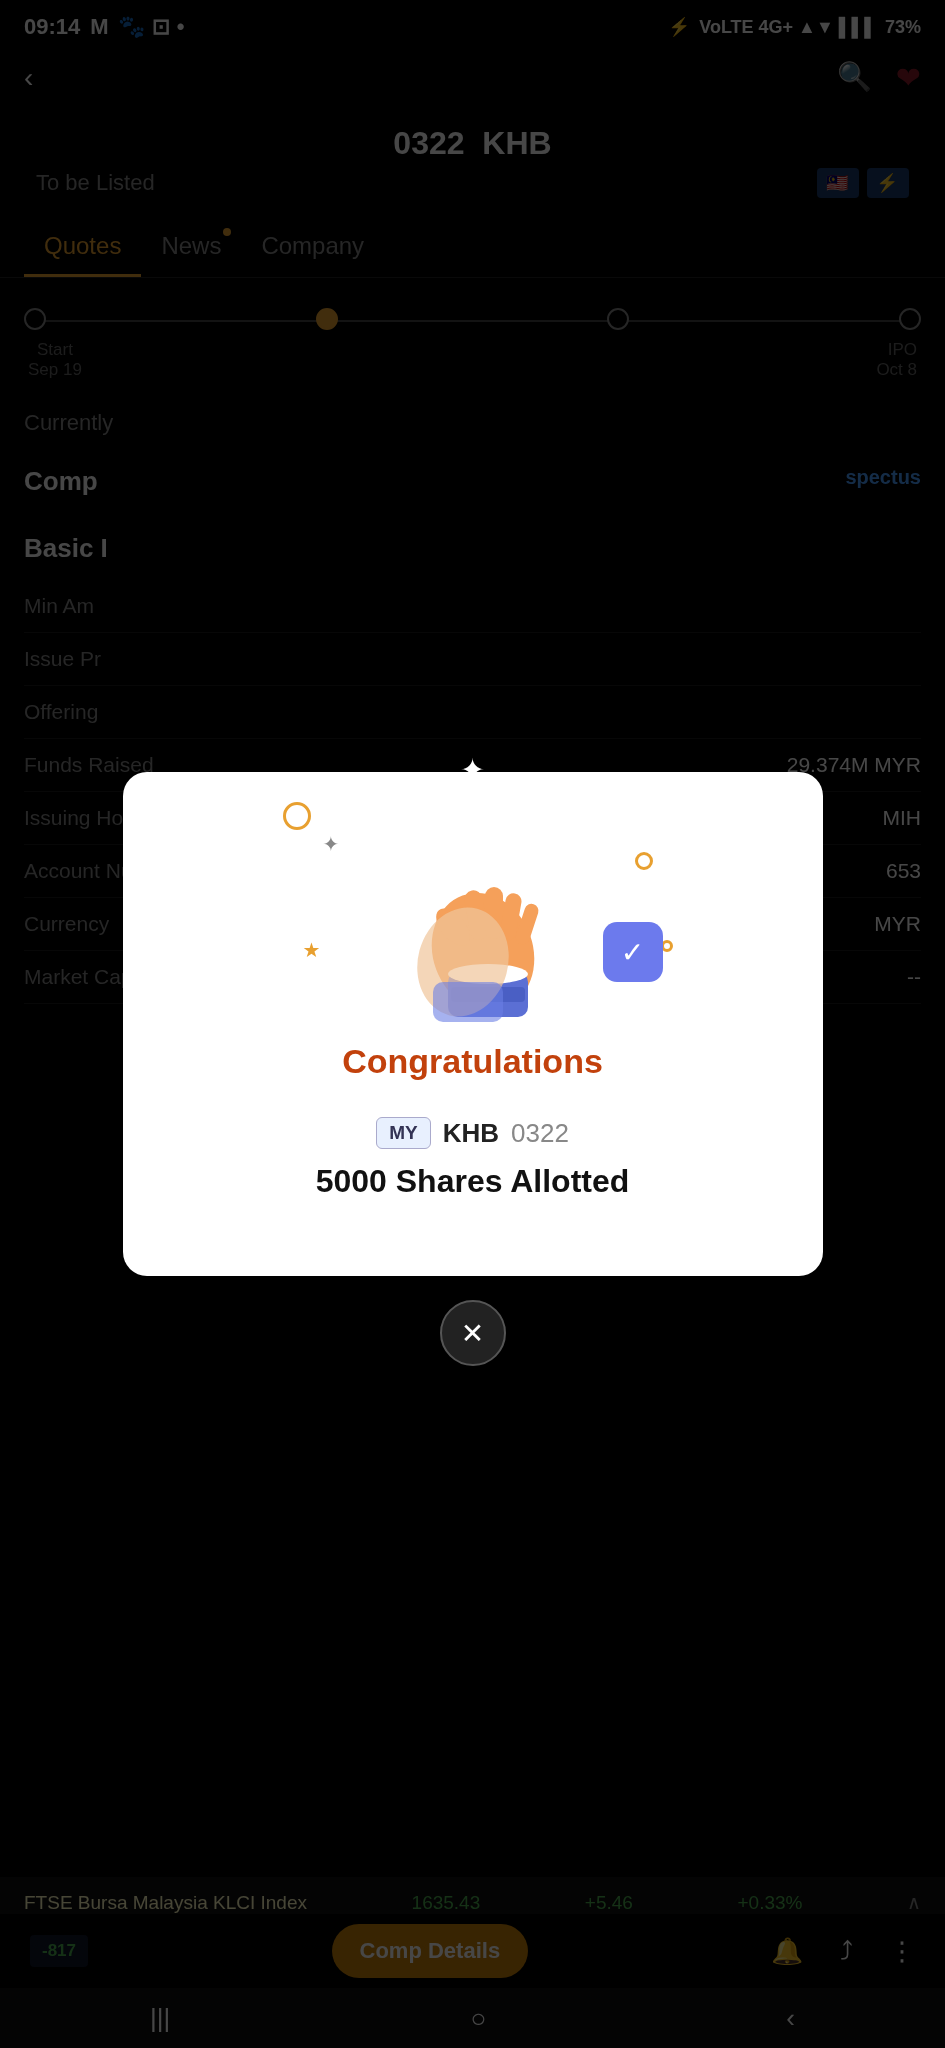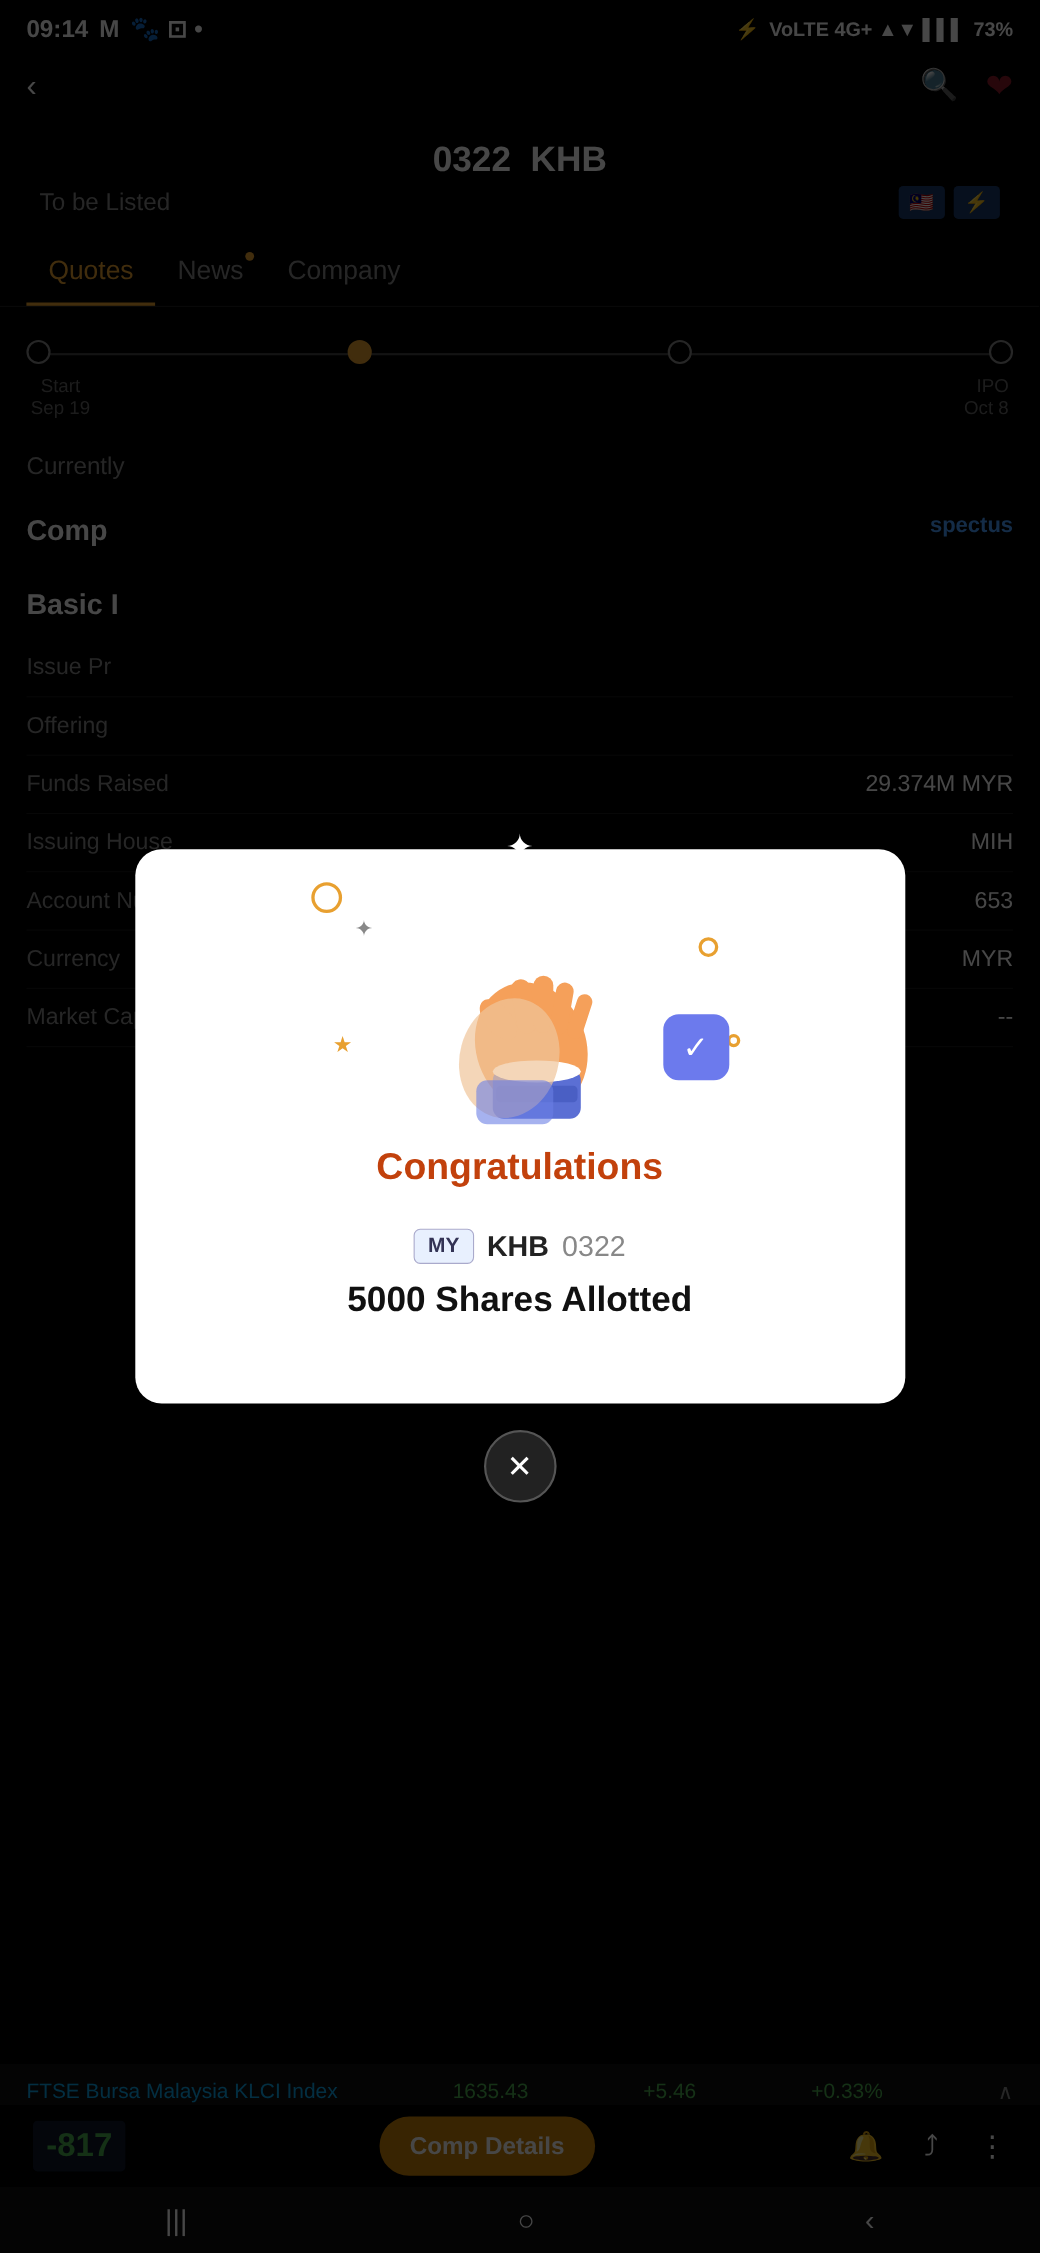--- a/index.html
+++ b/index.html
@@ -138,21 +138,21 @@
       position: fixed;
       bottom: 120px;
       left: 0; right: 0;
       background: #111;
       display: flex;
       align-items: center;
       justify-content: space-between;
       padding: 14px 24px;
       font-size: 19px;
     }
-    .index-label { color: #0ea5e9; }
+    .index-label { color: #fef9c3; }
     .index-value { color: #4caf50; }
     .index-change { color: #4caf50; }
     .index-chevron { color: #888; }
 
     
     .action-bar {
       position: fixed;
       bottom: 60px;
       left: 0; right: 0;
       display: flex;
@@ -166,21 +166,21 @@
       color: #fff;
       border: none;
       border-radius: 30px;
       padding: 14px 28px;
       font-size: 22px;
       font-weight: 600;
       cursor: pointer;
     }
     .loss-badge {
       color: #4caf50;
-      font-size: 30px;
+      font-size: 17px;
       font-weight: 700;
       background: #0f172a;
       padding: 6px 12px;
       border-radius: 4px;
     }
     .action-icons { display: flex; gap: 36px; align-items: center; }
     .action-icon { color: #fff; font-size: 26px; cursor: pointer; }
 
     
     .system-nav {
@@ -419,20 +419,24 @@
 
 <div class="company-section">
   <div class="section-title">Comp
     <span style="color:#4a9eff; font-size:20px; float:right;">spectus</span>
   </div>
 </div>
 
 <div class="data-rows">
   <div class="section-title">Basic I</div>
   <div class="info-row">
+    <span class="info-label">Min Am</span>
+    <span class="info-value"></span>
+  </div>
+  <div class="info-row">
     <span class="info-label">Issue Pr</span>
     <span class="info-value"></span>
   </div>
   <div class="info-row">
     <span class="info-label">Offering</span>
     <span class="info-value"></span>
   </div>
   <div class="info-row">
     <span class="info-label">Funds Raised</span>
     <span class="info-value">29.374M MYR</span>

